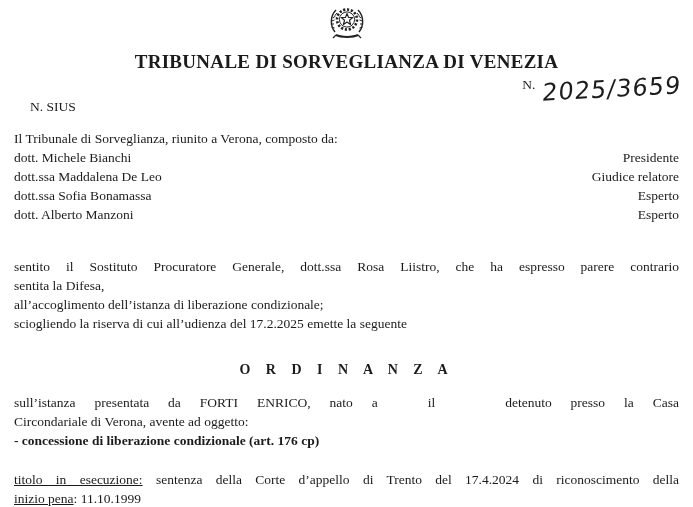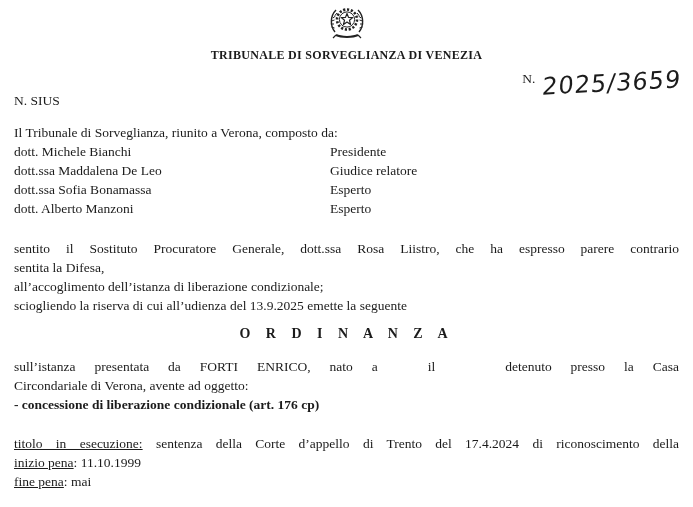--- a/index.html
+++ b/index.html
@@ -4,43 +4,43 @@
 <style>
   html,body{margin:0;padding:0;background:#fff;}
   .page{
     width:693px;height:507px;box-sizing:border-box;
     background:#fff;color:#1b1b1b;
     font-family:"Liberation Serif","DejaVu Serif",serif;
     font-size:13.5px;line-height:19px;
     padding:0 14px;position:relative;overflow:hidden;
   }
   .emblem{text-align:center;padding-top:3px;height:42px;}
-  .title{text-align:center;font-weight:bold;font-size:12px;letter-spacing:.3px;margin-top:1px;}
+  .title{text-align:center;font-weight:bold;font-size:19px;letter-spacing:.3px;margin-top:7px;}
   .ref-row{position:relative;height:52px;}
-  .sius{position:absolute;left:0;top:26px;}
+  .sius{position:absolute;left:16px;top:26px;}
   .caseno{position:absolute;right:-2px;top:4px;white-space:nowrap;}
   .caseno-n{font-size:13.5px;vertical-align:8px;}
   .caseno-hand{
     display:inline-block;font-family:"DejaVu Sans",sans-serif;font-size:24px;
     transform:rotate(-3deg) skewX(-8deg);letter-spacing:1px;margin-left:3px;
   }
   .b{font-weight:normal;}
   .bi{font-weight:bold;}
   .u{text-decoration:underline;}
   .intro{margin:6px 0 0 0;}
   .member-row{display:flex;}
   .m-name{width:316px;}
-  .m-role{flex:1;}
+  .m-role{flex:1;text-align:right;}
   .stretch{text-align:justify;text-align-last:justify;}
   .sp1{display:inline-block;width:50px;}
   .sp2{display:inline-block;width:70px;}
-  .hearing{margin-top:21px;}
+  .hearing{margin-top:33px;}
   .heading{
     text-align:center;font-weight:bold;font-size:14px;
-    letter-spacing:6px;margin-top:9px;
+    letter-spacing:6px;margin-top:27px;
   }
   .istanza{margin-top:14px;}
   .esecuzione{margin-top:20px;}
   p{margin:0;}
 </style>
 </head>
 <body>
 
 <div class="page">
 
@@ -88,21 +88,21 @@
     <div class="member-row">
       <span class="m-name">dott. Alberto Manzoni</span>
       <span class="m-role">Esperto</span>
     </div>
   </div>
 
   <div class="hearing">
     <p class="stretch">sentito il Sostituto Procuratore Generale, dott.ssa Rosa Liistro, che ha espresso parere contrario</p>
     <p>sentita la Difesa,</p>
     <p>all’accoglimento dell’istanza di liberazione condizionale;</p>
-    <p><span>sciogliendo la riserva di cui all’udienza del </span><span class="b">13.9.2025</span><span> emette la seguente</span></p>
+    <p><span>sciogliendo la riserva di cui all’udienza del </span><span class="b">17.2.2025</span><span> emette la seguente</span></p>
   </div>
 
   <div class="heading">O R D I N A N Z A</div>
 
   <div class="istanza">
     <p class="stretch"><span>sull’istanza presentata da </span><span class="b">FORTI ENRICO,</span><span> nato a</span><span class="sp1"></span><span>il</span><span class="sp2"></span><span>detenuto presso la Casa</span></p>
     <p>Circondariale di Verona, avente ad oggetto:</p>
     <p class="bi">- concessione di liberazione condizionale (art. 176 cp)</p>
   </div>
 

